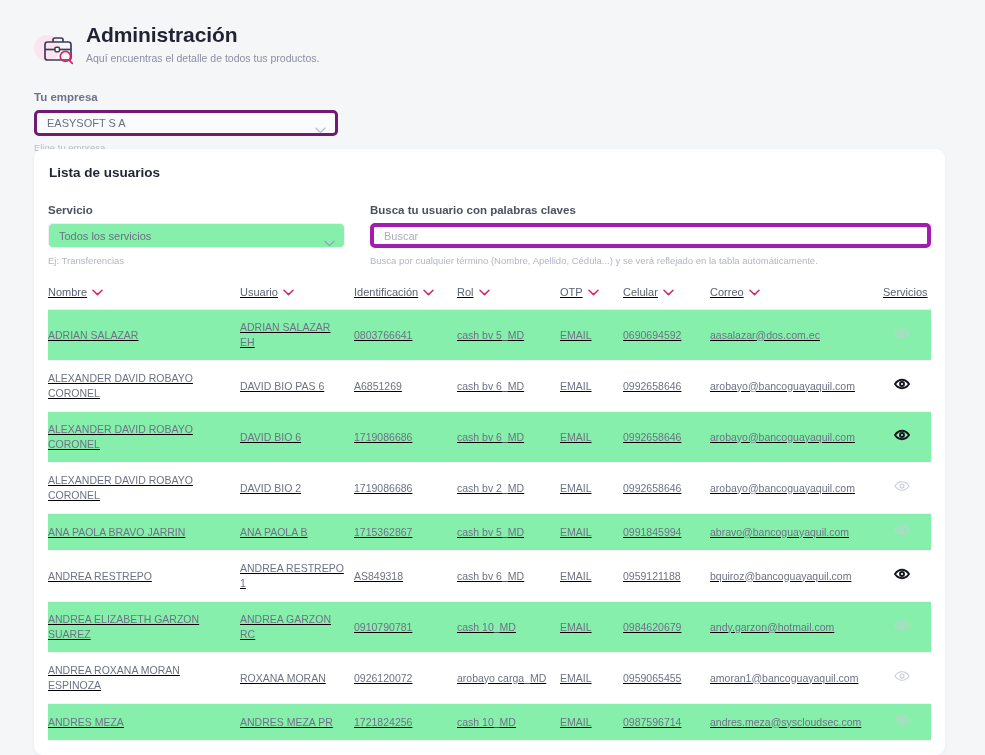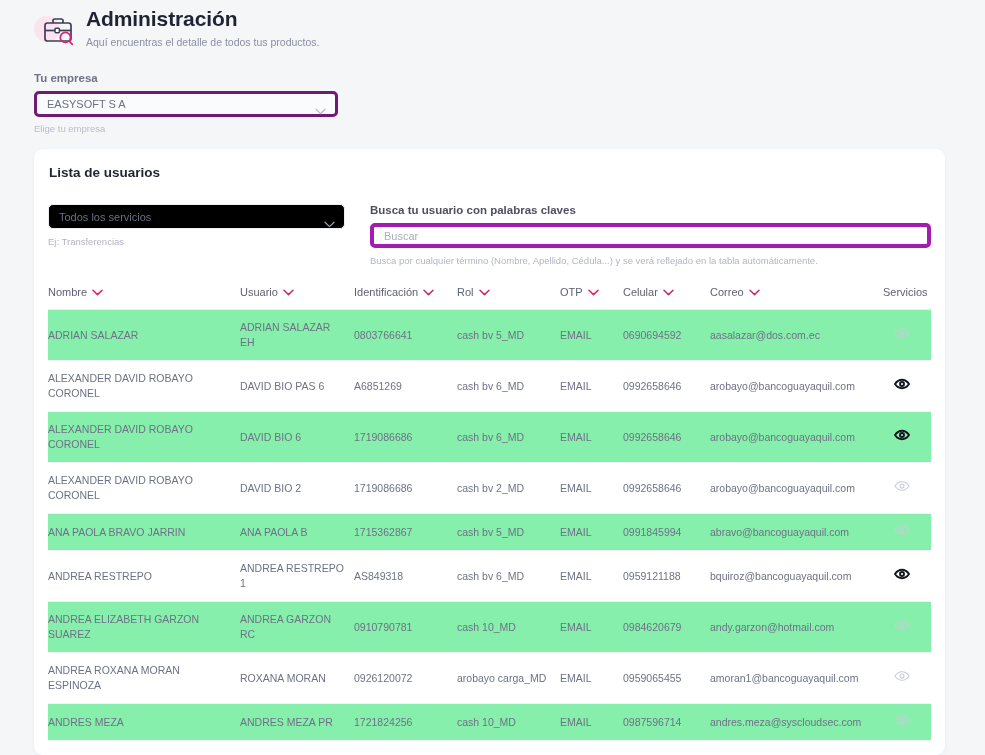--- a/index.html
+++ b/index.html
@@ -10,22 +10,22 @@
     background: #f5f6f8;
     font-family: "Liberation Sans", sans-serif;
     -webkit-font-smoothing: antialiased;
   }
 
   .page { position: relative; width: 985px; height: 755px; }
 
   
   .page-header {
     display: flex;
-    align-items: center;
-    padding: 3px 0 0 34px;
+    align-items: flex-start;
+    padding: 22px 0 0 34px;
   }
   .header-icon-wrap {
     position: relative;
     width: 46px; height: 46px;
     flex: 0 0 46px;
     margin-top: 3px;
   }
   .header-icon-blob {
     position: absolute;
     left: 0; top: 10px;
@@ -111,21 +111,21 @@
   .filter-label {
     font-size: 11.5px;
     color: #4c5162;
     font-weight: bold;
     margin-bottom: 7px;
     display: block;
   }
   .service-select {
     position: relative;
     width: 297px; height: 25px;
-    background: #000000;
+    background: #86efac;
     border: 1px solid #edeff3;
     border-radius: 5px;
     display: flex;
     align-items: center;
     padding: 0 10px;
     cursor: pointer;
   }
   .service-select .sel-value {
     font-size: 11px;
     color: #6b7082;
@@ -145,21 +145,21 @@
   .search-input::placeholder { color: #a9aebd; }
   .filter-hint {
     font-size: 9.5px;
     color: #b1b6c4;
     margin-top: 7px;
     display: block;
   }
 
   
   .table-wrap { margin-top: 20px; }
-  table.users { width: 100%; border-collapse: collapse; table-layout: fixed; }
+  table.users { width: 100%; border-collapse: collapse; table-layout: fixed; text-decoration: underline; }
   table.users th {
     text-align: left;
     font-size: 11px;
     font-weight: normal;
     color: #5d6275;
     padding: 0 0 11px 0;
     border-bottom: 1px solid #eceef2;
     vertical-align: middle;
     white-space: nowrap;
   }
@@ -230,20 +230,21 @@
     </div>
     <div class="field-hint">Elige tu empresa</div>
   </div>
 
   <div class="card">
     <div class="card-title">Lista de usuarios</div>
 
     <div class="filters">
 
       <div class="filter-service">
+        <label class="filter-label">Servicio</label>
         <div class="service-select">
           <span class="sel-value">Todos los servicios</span>
           <span class="chev-gray">
             <svg width="11" height="7" viewBox="0 0 11 7" fill="none">
               <path d="M1 1.2L5.5 5.6 10 1.2" stroke="#9aa0b0" stroke-width="1.2" stroke-linecap="round" stroke-linejoin="round"></path>
             </svg>
           </span>
         </div>
         <span class="filter-hint">Ej: Transferencias</span>
       </div>

